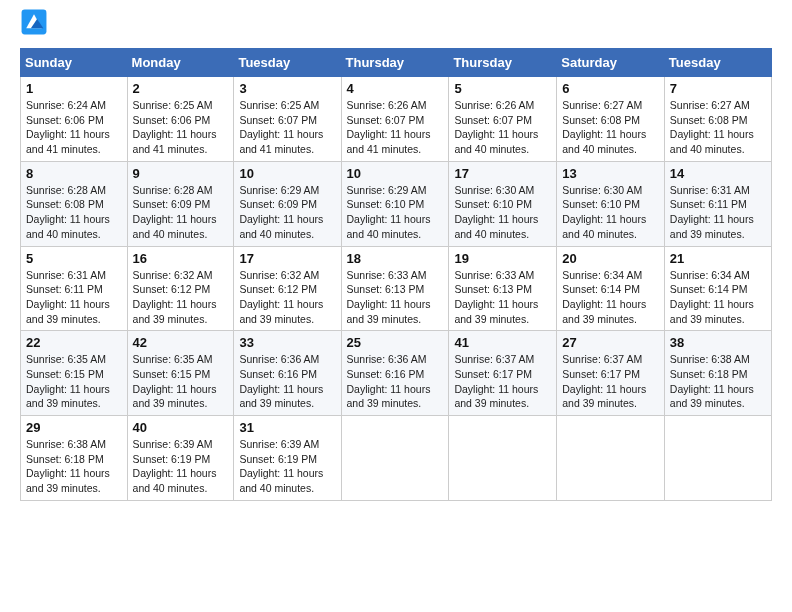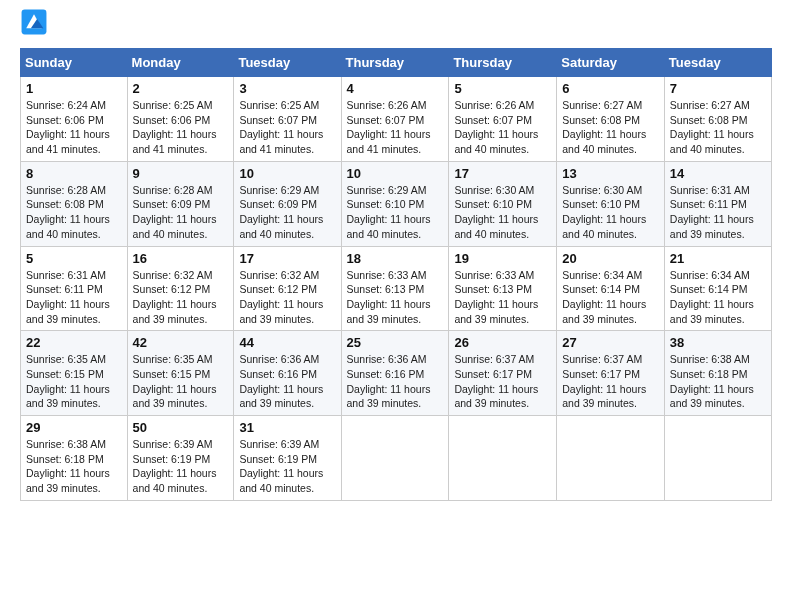--- a/index.html
+++ b/index.html
@@ -212,47 +212,47 @@
         <tr>
           <td>
             <span class="day-number">22</span>
             <div class="day-info">Sunrise: 6:35 AM<br>Sunset: 6:15 PM<br>Daylight: 11 hours and 39 minutes.</div>
           </td>
           <td>
             <span class="day-number">42</span>
             <div class="day-info">Sunrise: 6:35 AM<br>Sunset: 6:15 PM<br>Daylight: 11 hours and 39 minutes.</div>
           </td>
           <td>
-            <span class="day-number">44</span>
+            <span class="day-number">33</span>
             <div class="day-info">Sunrise: 6:36 AM<br>Sunset: 6:16 PM<br>Daylight: 11 hours and 39 minutes.</div>
           </td>
           <td>
             <span class="day-number">25</span>
             <div class="day-info">Sunrise: 6:36 AM<br>Sunset: 6:16 PM<br>Daylight: 11 hours and 39 minutes.</div>
           </td>
           <td>
-            <span class="day-number">26</span>
+            <span class="day-number">41</span>
             <div class="day-info">Sunrise: 6:37 AM<br>Sunset: 6:17 PM<br>Daylight: 11 hours and 39 minutes.</div>
           </td>
           <td>
             <span class="day-number">27</span>
             <div class="day-info">Sunrise: 6:37 AM<br>Sunset: 6:17 PM<br>Daylight: 11 hours and 39 minutes.</div>
           </td>
           <td>
             <span class="day-number">38</span>
             <div class="day-info">Sunrise: 6:38 AM<br>Sunset: 6:18 PM<br>Daylight: 11 hours and 39 minutes.</div>
           </td>
         </tr>
         <tr>
           <td>
             <span class="day-number">29</span>
             <div class="day-info">Sunrise: 6:38 AM<br>Sunset: 6:18 PM<br>Daylight: 11 hours and 39 minutes.</div>
           </td>
           <td>
-            <span class="day-number">50</span>
+            <span class="day-number">40</span>
             <div class="day-info">Sunrise: 6:39 AM<br>Sunset: 6:19 PM<br>Daylight: 11 hours and 40 minutes.</div>
           </td>
           <td>
             <span class="day-number">31</span>
             <div class="day-info">Sunrise: 6:39 AM<br>Sunset: 6:19 PM<br>Daylight: 11 hours and 40 minutes.</div>
           </td>
           <td class="empty-cell"></td>
           <td class="empty-cell"></td>
           <td class="empty-cell"></td>
           <td class="empty-cell"></td>

